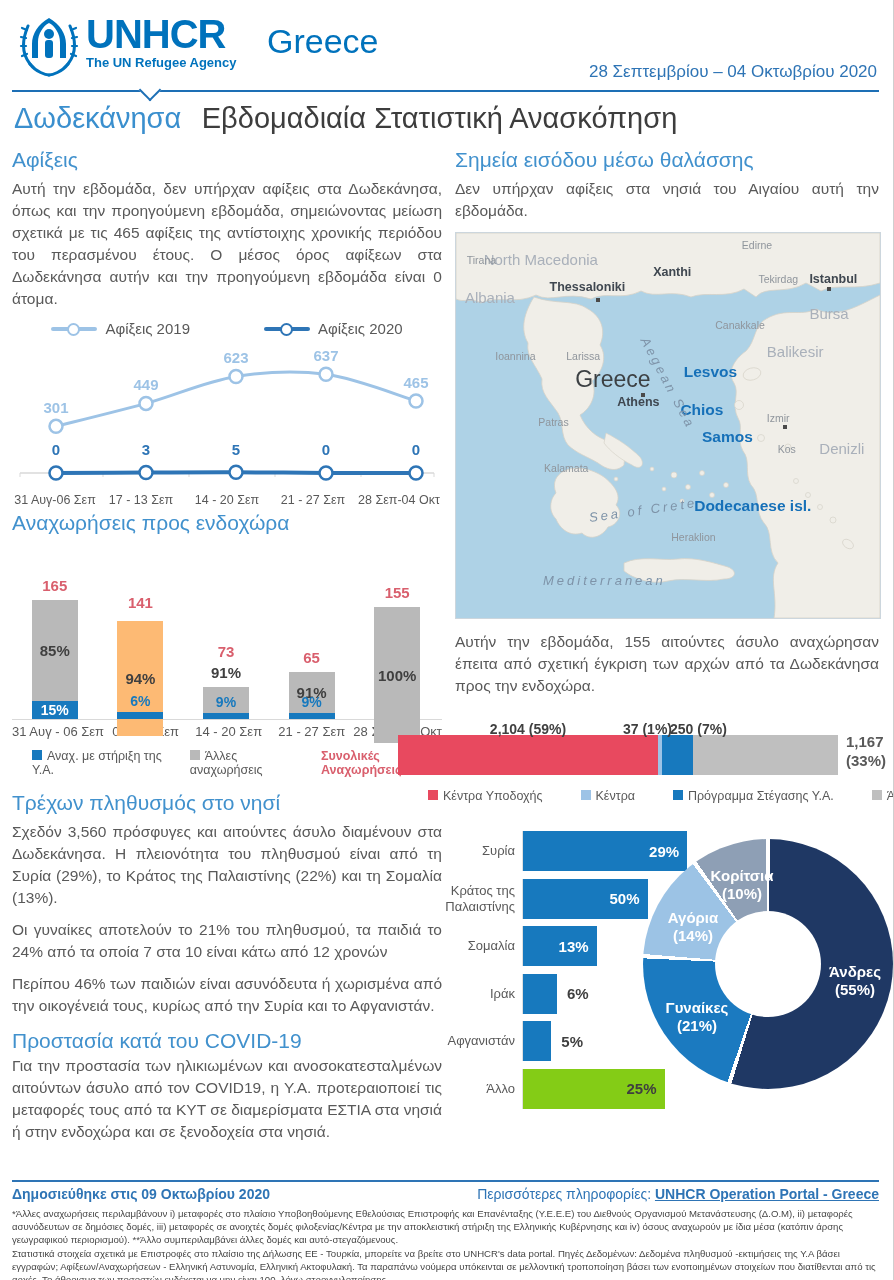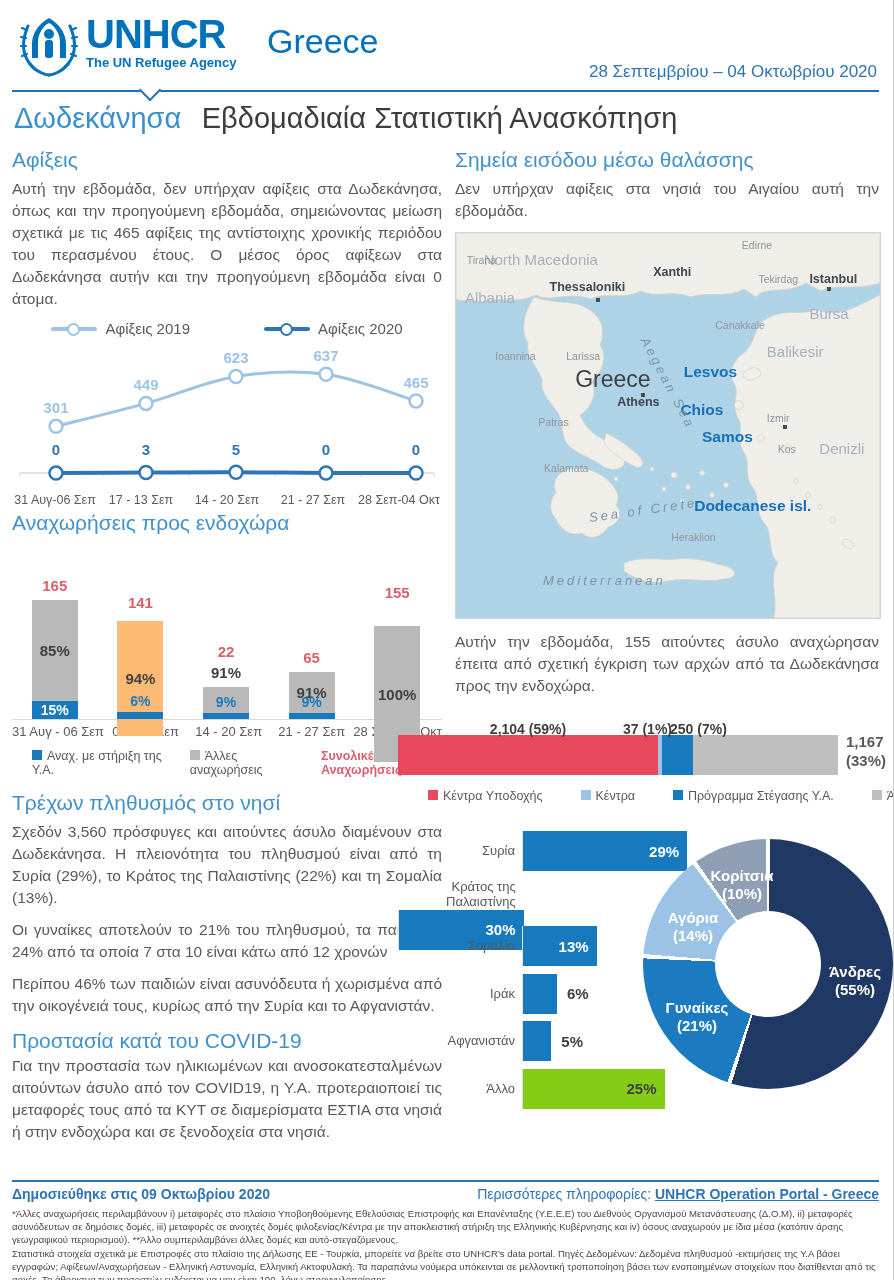--- a/index.html
+++ b/index.html
@@ -195,33 +195,33 @@
             <div class="dep-lab" style="bottom: 10px; color: rgb(23, 121, 190); font-size: 14px;">6%</div>
             <div class="dep-lab" style="bottom: 108px; color: rgb(217, 95, 109); font-size: 15px;">141</div>
           </div>
           <div class="dep-col" style="left: 171.2px; width: 85.6px; height: 178px;">
             <div class="dep-bar" style="height: 32px;">
               <div class="dep-gray" style="background: rgb(185, 185, 185); top: 0px; height: 26px;"></div>
               <div class="dep-blue" style="background: rgb(23, 121, 190); height: 6px;"></div>
             </div>
             <div class="dep-lab" style="bottom: 38px; color: rgb(63, 63, 63); font-size: 15px;">91%</div>
             <div class="dep-lab" style="bottom: 9px; color: rgb(23, 121, 190); font-size: 14px;">9%</div>
-            <div class="dep-lab" style="bottom: 59px; color: rgb(217, 95, 109); font-size: 15px;">22</div>
+            <div class="dep-lab" style="bottom: 59px; color: rgb(217, 95, 109); font-size: 15px;">73</div>
           </div>
           <div class="dep-col" style="left: 256.8px; width: 85.6px; height: 178px;">
             <div class="dep-bar" style="height: 47px;">
               <div class="dep-gray" style="background: rgb(185, 185, 185); top: 0px; height: 41px;">91%</div>
               <div class="dep-blue" style="background: rgb(23, 121, 190); height: 6px;"></div>
             </div>
             <div class="dep-lab" style="bottom: 9px; color: rgb(23, 121, 190); font-size: 14px;">9%</div>
             <div class="dep-lab" style="bottom: 53px; color: rgb(217, 95, 109); font-size: 15px;">65</div>
           </div>
           <div class="dep-col" style="left: 342.4px; width: 85.6px; height: 178px;">
             <div class="dep-bar" style="height: 112px;">
-              <div class="dep-gray" style="background: rgb(185, 185, 185); top: 0px; height: 136px; margin-top: 19px;">100%</div>
+              <div class="dep-gray" style="background: rgb(185, 185, 185); top: 0px; height: 136px;">100%</div>
             </div>
             <div class="dep-lab" style="bottom: 118px; color: rgb(217, 95, 109); font-size: 15px;">155</div>
           </div>
         </div>
         <div class="dep-xlabels">
           <span>31 Αυγ - 06 Σεπ</span>
           <span>07 - 13 Σεπ</span>
           <span>14 - 20 Σεπ</span>
           <span>21 - 27 Σεπ</span>
           <span>28 Σεπ -04 Οκτ</span>
@@ -336,24 +336,24 @@
         </div>
       </div>
 
     <div class="demo" id="demoBlock">
         <div class="nat-row" style="top: 0px;">
           <div class="nat-label">Συρία</div>
           <div class="nat-bar" style="width: 164.14px; background: rgb(23, 121, 190); border-left: 1px solid rgb(224, 224, 224);">
             <div class="nat-in" style="color: rgb(255, 255, 255);">29%</div>
           </div>
         </div>
-        <div class="nat-row" style="top: 47.5px; flex-direction: column;">
+        <div class="nat-row" style="top: 47.5px;">
           <div class="nat-label">Κράτος της Παλαιστίνης</div>
           <div class="nat-bar" style="width: 124.52px; background: rgb(23, 121, 190); border-left: 1px solid rgb(224, 224, 224);">
-            <div class="nat-in" style="color: rgb(255, 255, 255);">30%</div>
+            <div class="nat-in" style="color: rgb(255, 255, 255);">50%</div>
           </div>
         </div>
         <div class="nat-row" style="top: 95px;">
           <div class="nat-label">Σομαλία</div>
           <div class="nat-bar" style="width: 73.58px; background: rgb(23, 121, 190); border-left: 1px solid rgb(224, 224, 224);">
             <div class="nat-in" style="color: rgb(255, 255, 255);">13%</div>
           </div>
         </div>
         <div class="nat-row" style="top: 142.5px;">
           <div class="nat-label">Ιράκ</div>

